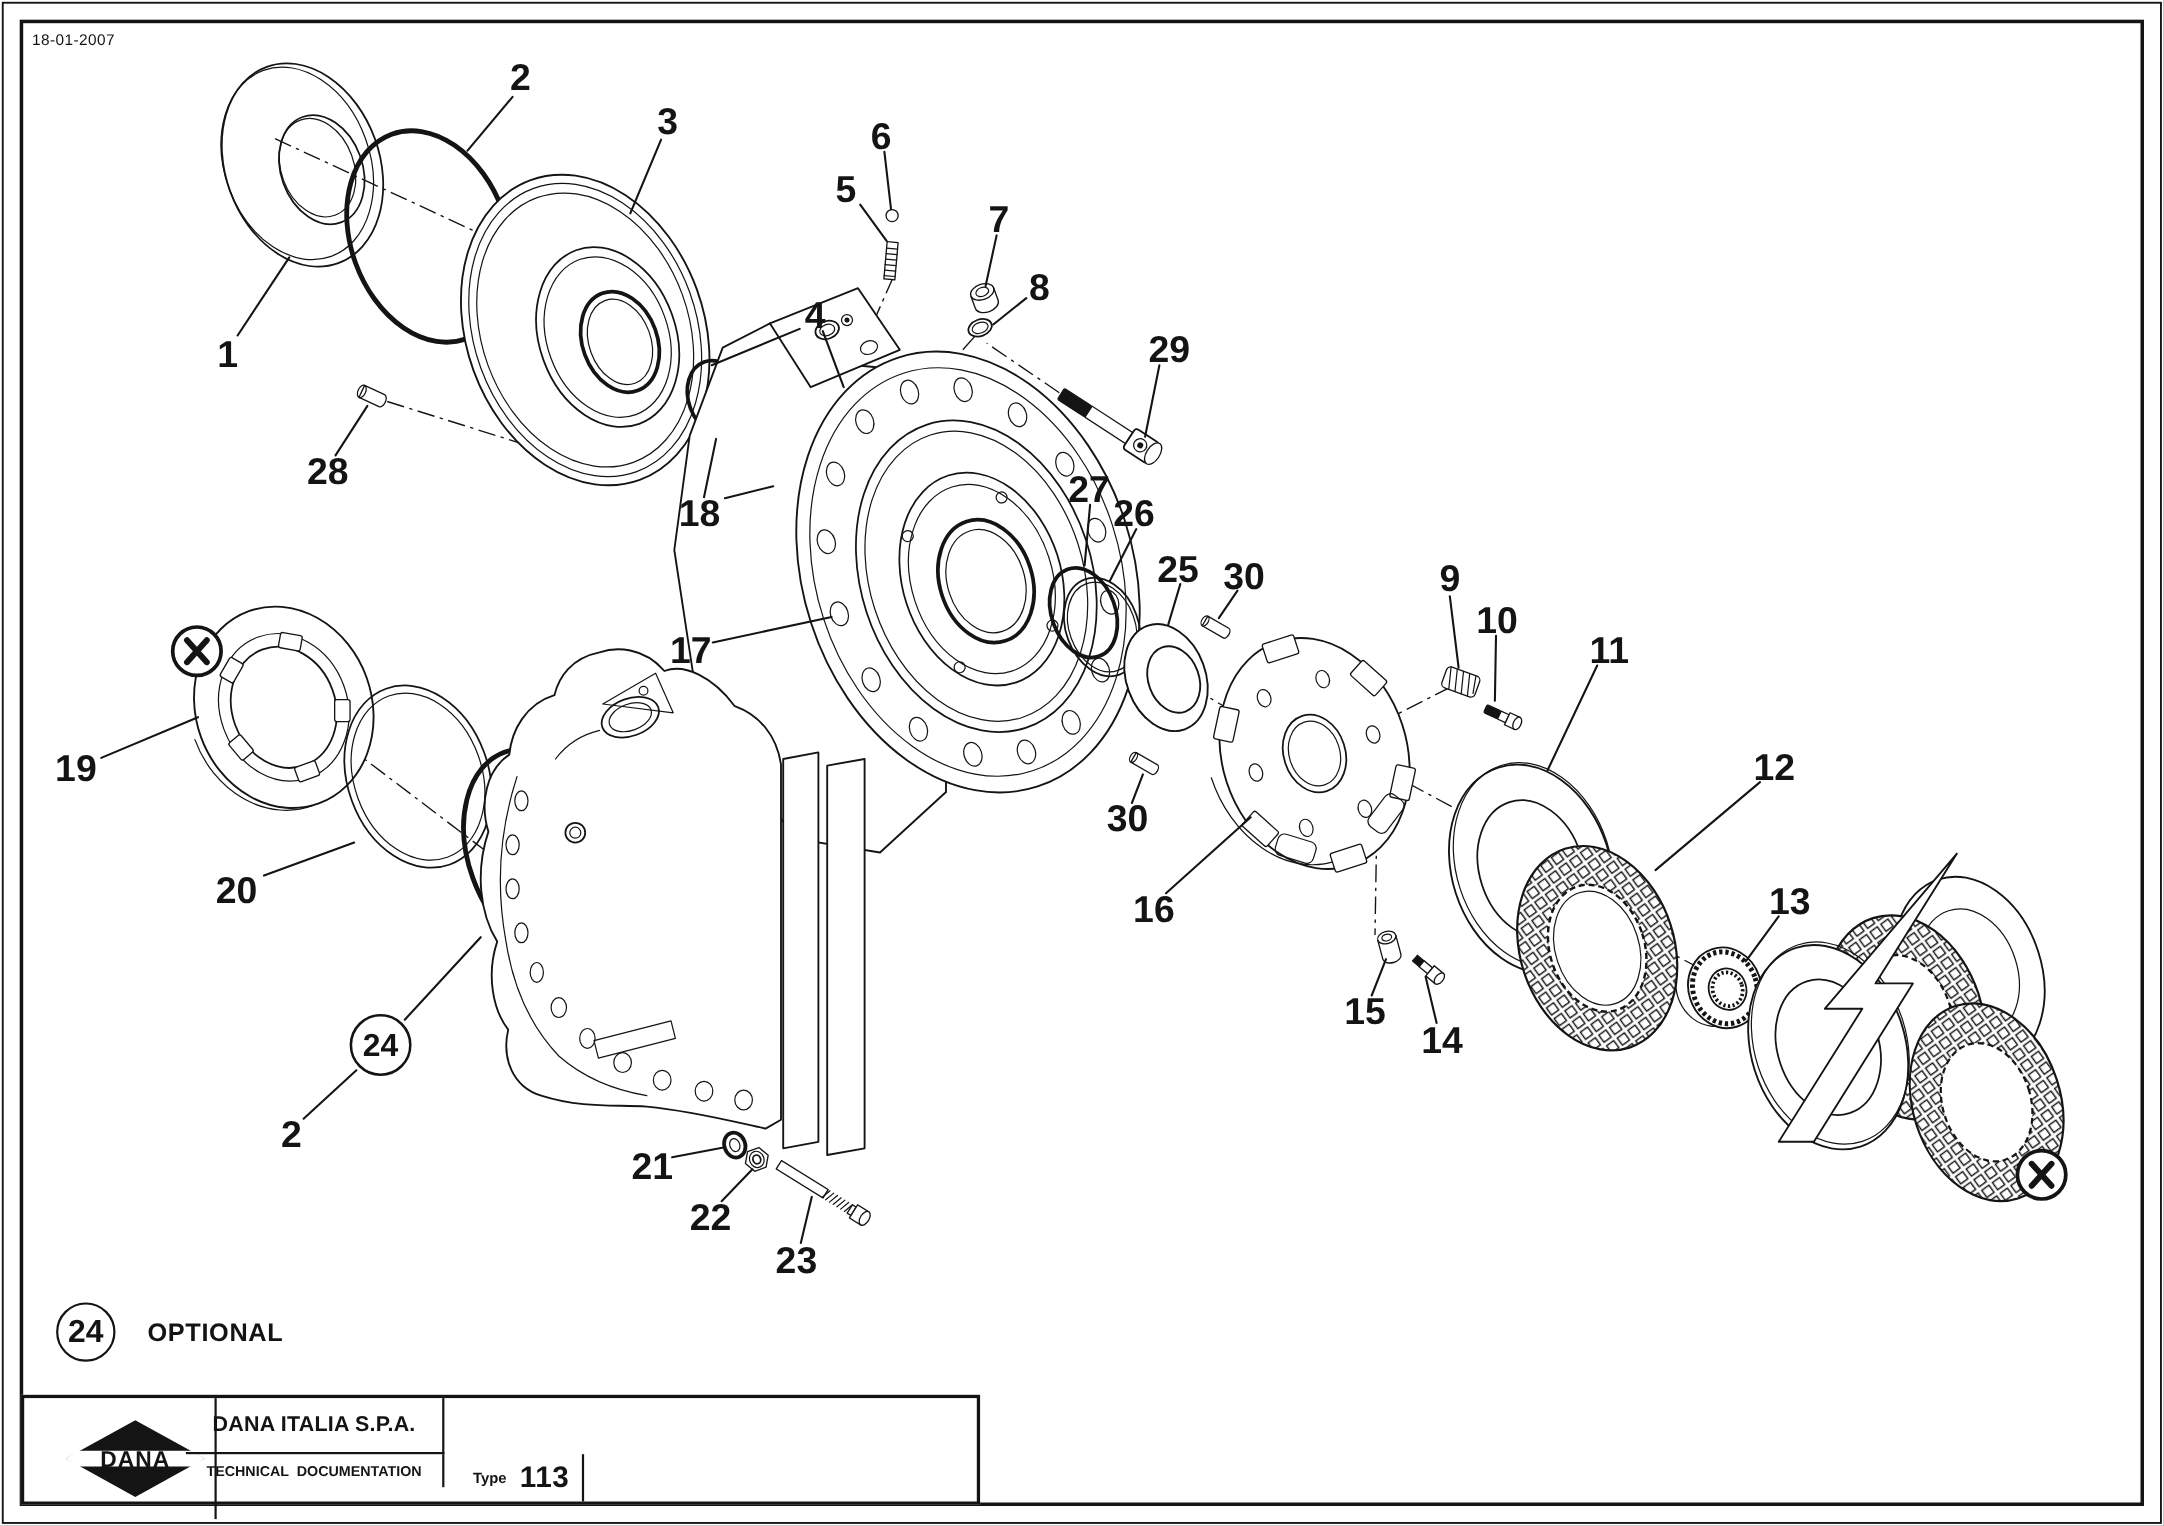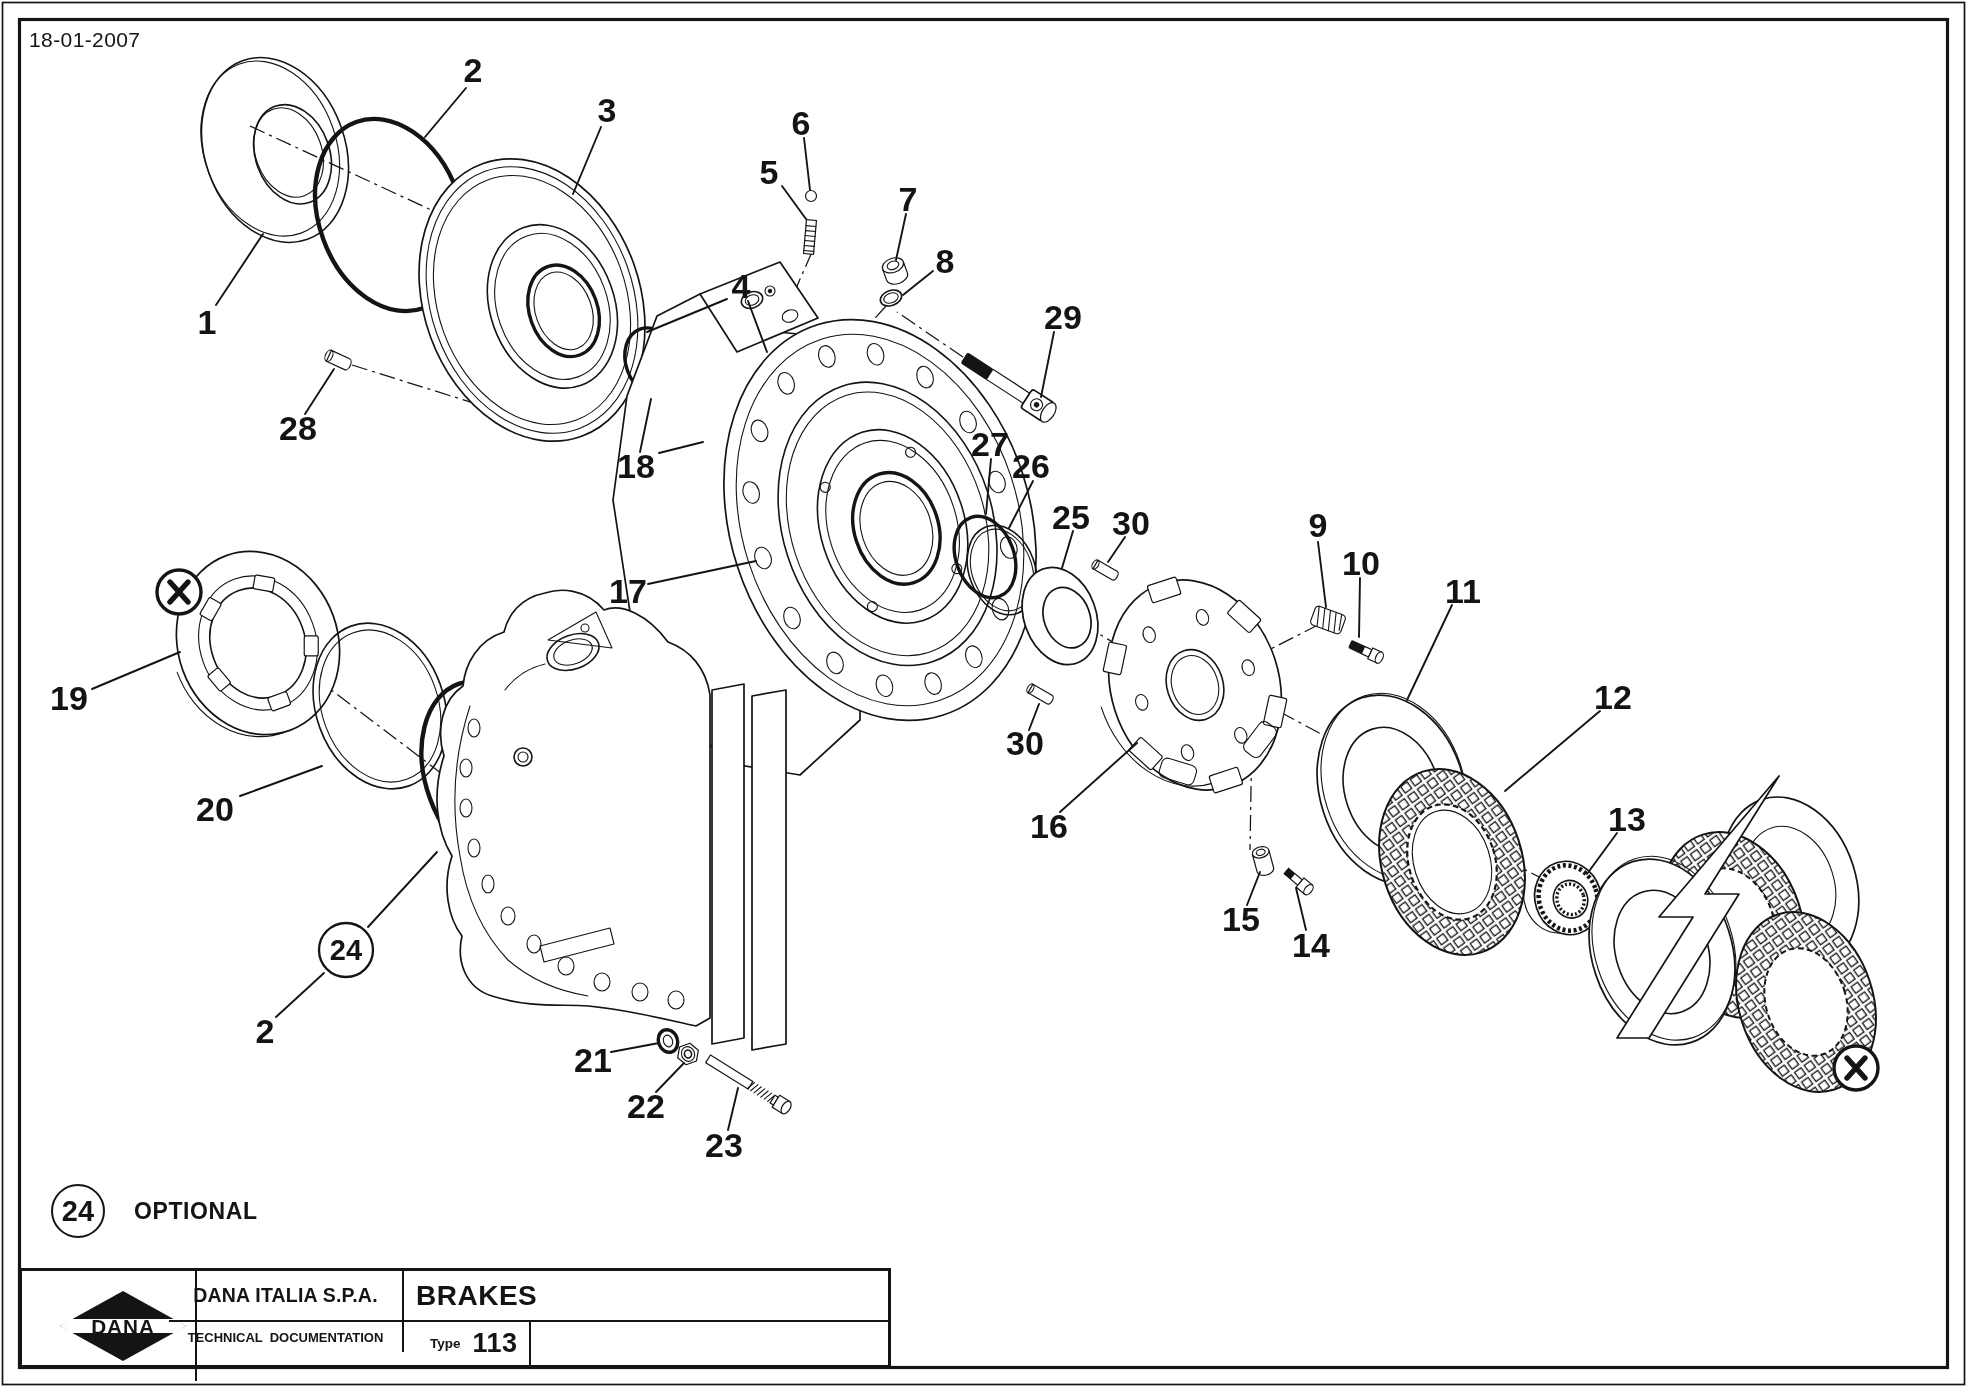--- a/index.html
+++ b/index.html
@@ -7,21 +7,21 @@
     position:relative;
     width:1967px;height:1387px;
     background:#ffffff;
     font-family:"Liberation Sans", sans-serif;
     color:#141414;
     overflow:hidden;
   }
   .page svg.diagram{position:absolute;left:0;top:0;}
   .date{
     position:absolute;left:29px;top:28px;
-    font-size:21px;letter-spacing:.4px;text-align:center;
+    font-size:14px;letter-spacing:.4px;text-align:center;
   }
   
   .ln{fill:none;stroke:#141414;stroke-width:1.6;stroke-linecap:round;stroke-linejoin:round;}
   .ln2{fill:none;stroke:#141414;stroke-width:1.1;stroke-linecap:round;stroke-linejoin:round;}
   .lnf{fill:#ffffff;stroke:#141414;stroke-width:1.7;stroke-linejoin:round;}
   .lnf2{fill:#ffffff;stroke:#141414;stroke-width:1.2;stroke-linejoin:round;}
   .thick{fill:none;stroke:#141414;stroke-width:3.4;}
   .oring{fill:none;stroke:#141414;stroke-width:4.4;}
   .leader{stroke:#141414;stroke-width:1.9;stroke-linecap:round;}
   .cl{stroke:#141414;stroke-width:1.25;fill:none;stroke-dasharray:16 5 3 5;}
@@ -481,21 +481,20 @@
 
 <div class="tb">
   <div class="cell c-logo">
     <svg width="132" height="84" viewBox="0 0 140 88">
       <polygon points="3,44 70,7 137,44 70,81" fill="#141414"></polygon>
       <polygon points="3,44 15,36.5 125,36.5 137,44 125,51.5 15,51.5" fill="#ffffff"></polygon>
       <text x="70" y="52" text-anchor="middle" font-family="Liberation Sans, sans-serif" font-size="22" font-weight="bold" fill="#141414" letter-spacing="1">DANA</text>
     </svg>
   </div>
   <div class="cell c-company">DANA ITALIA S.P.A.</div>
-  <div class="cell c-title">BRAKES</div>
   <div class="cell c-doc">TECHNICAL  DOCUMENTATION</div>
   <div class="cell c-type">
     <span class="sm">Type</span>
     <span class="bg">113</span>
   </div>
 </div>
 
 </div>
 
 </body></html>

